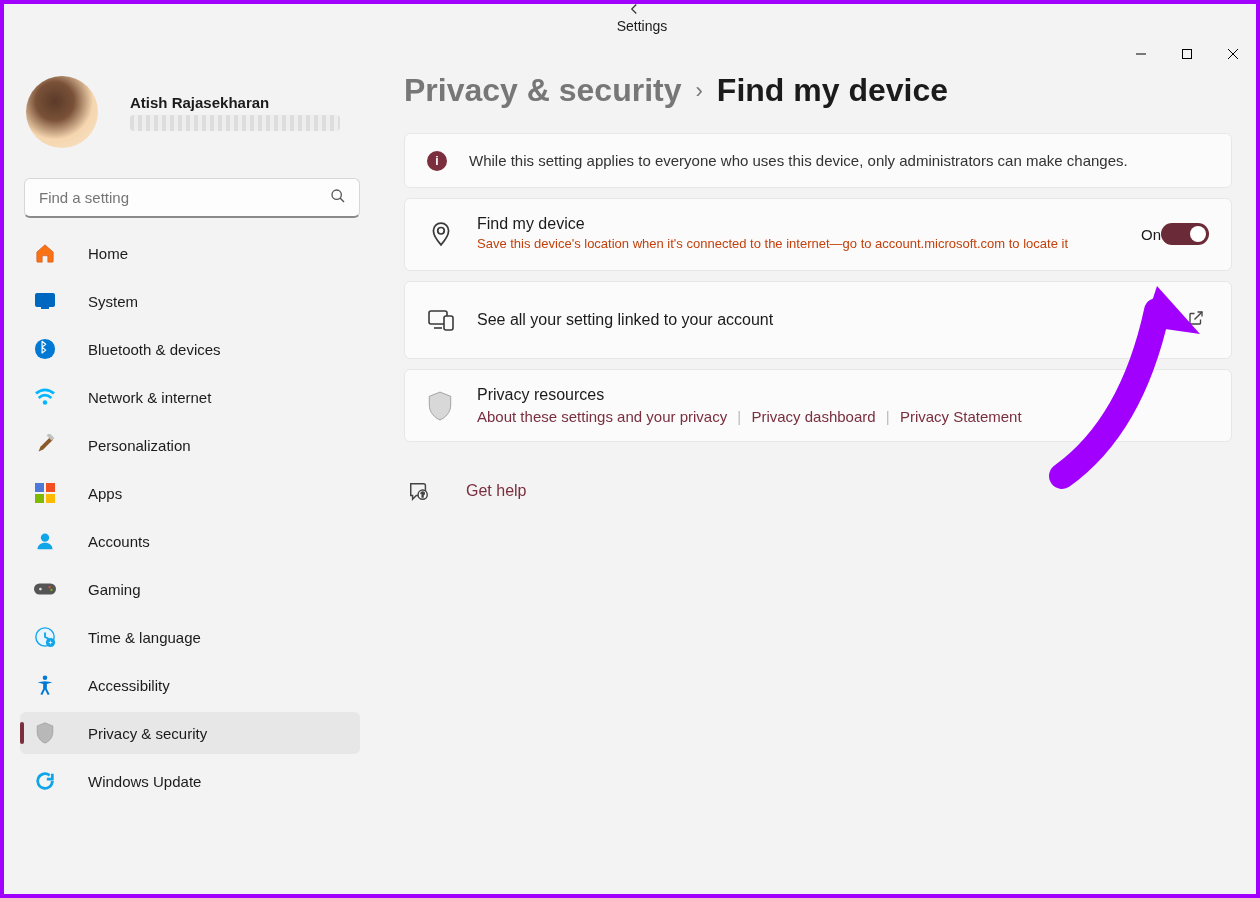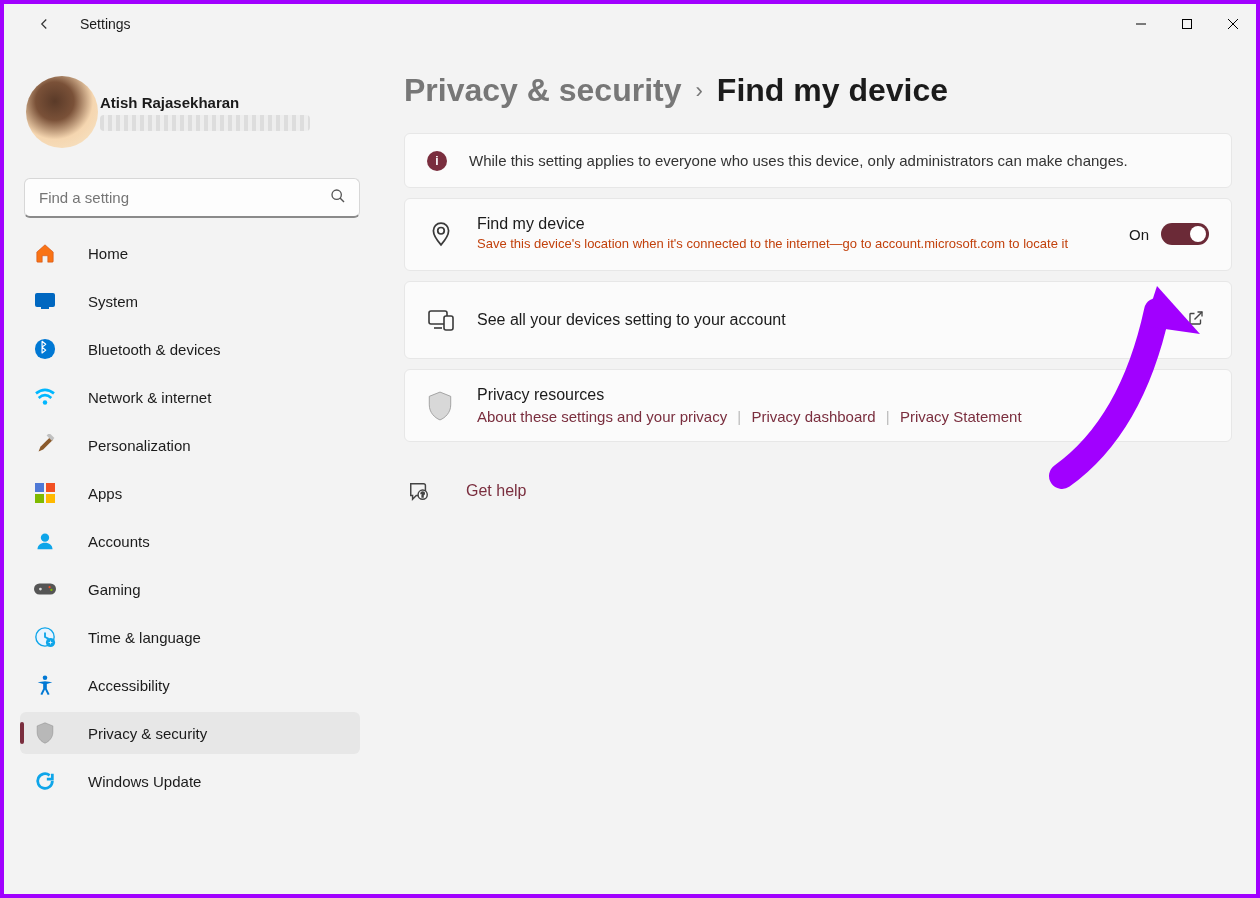--- a/index.html
+++ b/index.html
@@ -19,22 +19,23 @@
     border: 4px solid #a100ff;
     pointer-events: none;
     z-index: 9999;
   }
 
   
   .titlebar {
     height: 48px;
     display: flex;
     align-items: center;
-    padding: 0 4px 0 24px;
+    padding: 0 4px 0 12px;
     background: #f3f3f3;
+    flex-direction: column;
   }
   .titlebar .back-btn {
     width: 40px; height: 40px;
     display: flex; align-items: center; justify-content: center;
     border: none; background: transparent; cursor: pointer;
     border-radius: 4px;
   }
   .titlebar .title {
     margin-left: 16px;
     font-size: 14px;
@@ -57,21 +58,21 @@
 
   
   .sidebar {
     width: 372px;
     padding: 24px 12px 0 20px;
     flex-shrink: 0;
   }
   .user-row {
     display: flex;
     align-items: center;
-    gap: 2px;
+    gap: 32px;
     padding: 4px 6px 10px 6px;
   }
   .avatar {
     width: 72px; height: 72px; border-radius: 50%;
     background: radial-gradient(circle at 40% 35%, #5a3a28 0%, #7a5138 30%, #f5d6b0 60%, #f8e7c9 100%);
     overflow: hidden;
     flex-shrink: 0;
   }
   .user-info .name { font-size: 15px; font-weight: 600; }
   .user-info .email {
@@ -179,21 +180,21 @@
 
   .card .leading-icon {
     width: 28px; height: 28px; flex-shrink: 0;
     display: flex; align-items: center; justify-content: center;
     color: #3a3a3a;
   }
   .card .body { flex: 1; }
   .card .title-line { font-size: 16px; color: #1b1b1b; }
   .card .subtitle { font-size: 13px; color: #c2410c; line-height: 1.45; margin-top: 2px; }
 
-  .toggle-wrap { display: flex; align-items: center; gap: 12px; }
+  .toggle-wrap { display: flex; align-items: center; }
   .toggle-label { font-size: 15px; }
   .toggle {
     width: 48px; height: 22px; border-radius: 12px;
     background: #6b2a37;
     position: relative;
   }
   .toggle::after {
     content: "";
     position: absolute;
     right: 3px; top: 3px;
@@ -450,21 +451,21 @@
 
     <div class="card" style="padding-top:24px;padding-bottom:24px;">
       <div class="leading-icon">
         <svg width="26" height="22" viewBox="0 0 26 22" fill="none" stroke="currentColor" stroke-width="1.6">
             <rect x="1" y="2" width="18" height="13" rx="2"></rect>
             <line x1="6" y1="19" x2="14" y2="19"></line>
             <rect x="16" y="7" width="9" height="14" rx="2" fill="#fbfbfb"></rect>
           </svg>
       </div>
       <div class="body">
-        <div class="title-line">See all your devices setting to your account</div>
+        <div class="title-line">See all your setting linked to your account</div>
       </div>
       <div class="ext-link-icon">
         <svg width="18" height="18" viewBox="0 0 24 24" fill="none" stroke="currentColor" stroke-width="1.8">
             <path d="M14 4h6v6"></path>
             <path d="M20 4L10 14"></path>
             <path d="M18 14v5a1 1 0 0 1-1 1H5a1 1 0 0 1-1-1V7a1 1 0 0 1 1-1h5"></path>
           </svg>
       </div>
     </div>
 

